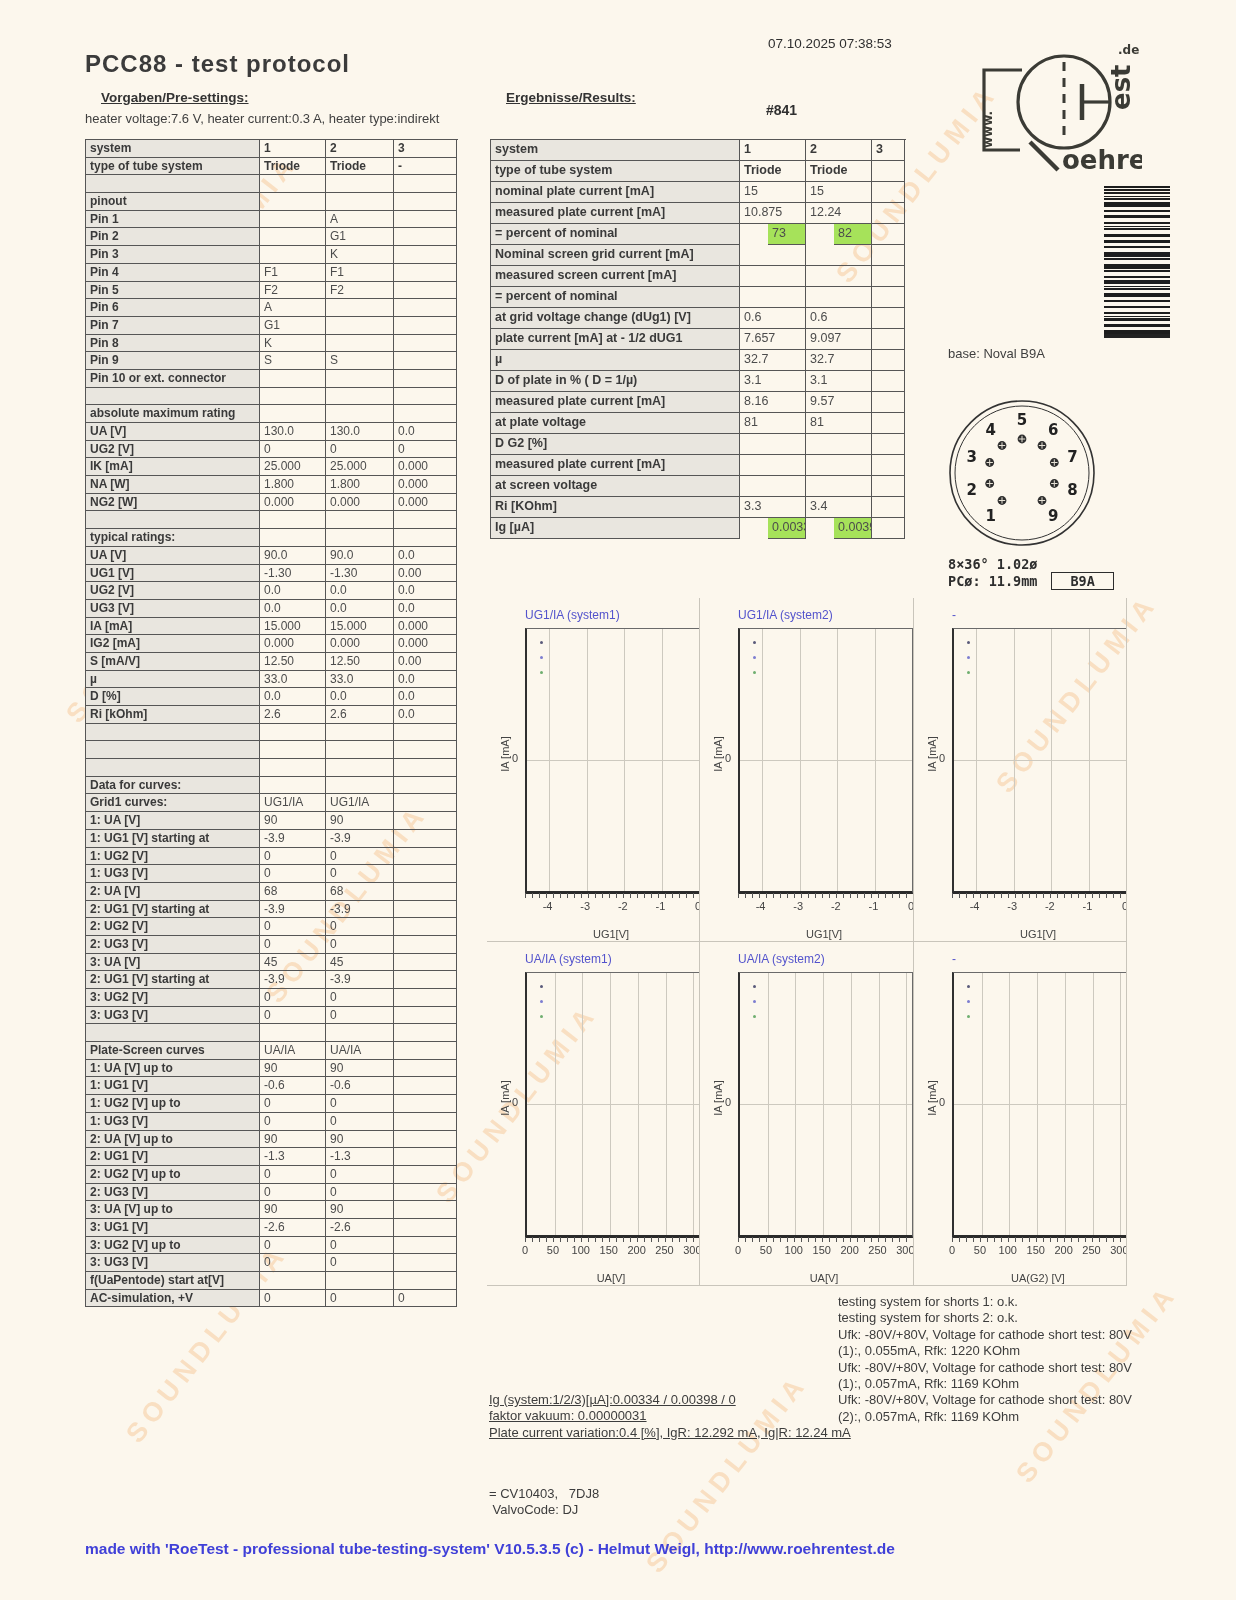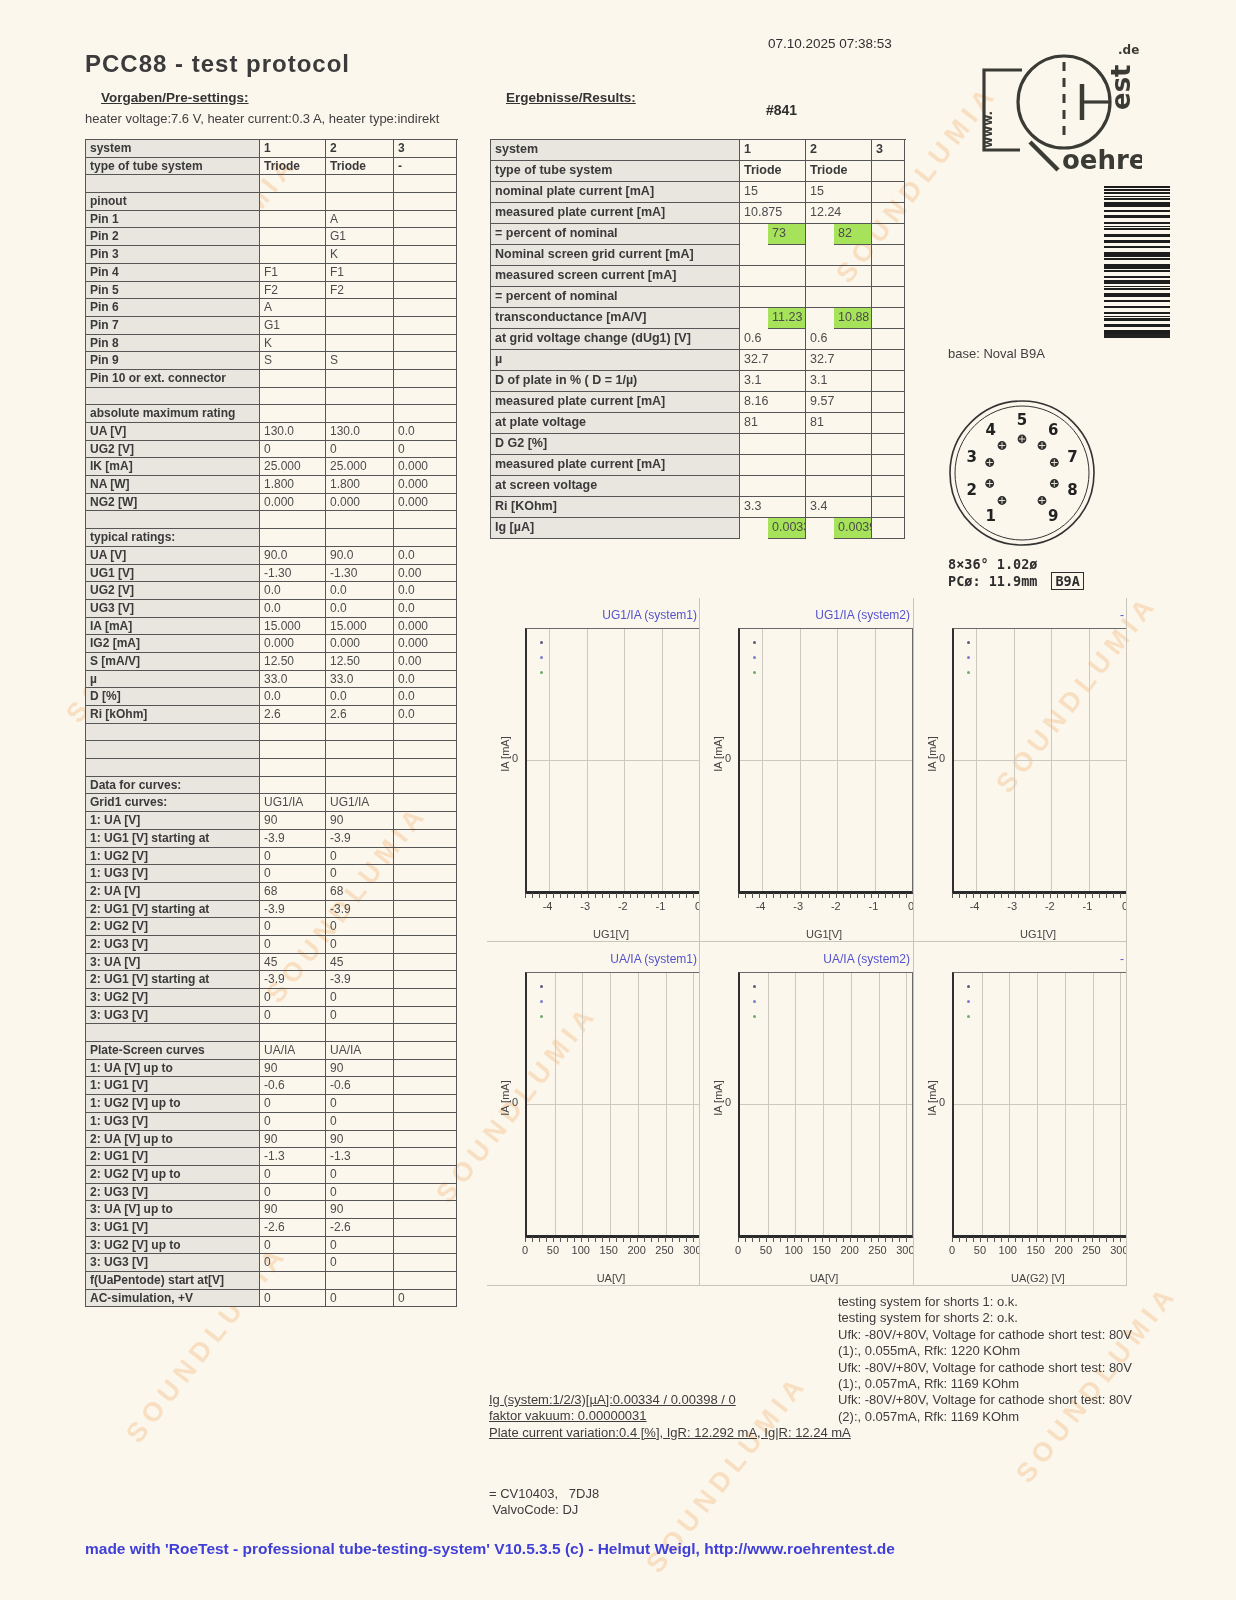--- a/index.html
+++ b/index.html
@@ -33,26 +33,26 @@
   .barcode{position:absolute;left:1104px;top:186px;width:66px;height:148px;
     background:
       repeating-linear-gradient(180deg,#1d1d1d 0 2px,rgba(0,0,0,0) 2px 6px),
       repeating-linear-gradient(180deg,#1d1d1d 0 1px,rgba(0,0,0,0) 1px 10px),
       repeating-linear-gradient(180deg,rgba(0,0,0,0) 0 3px,#1d1d1d 3px 5px,rgba(0,0,0,0) 5px 13px);
     border-bottom:4px solid #222;}
   .baselabel{position:absolute;left:948px;top:346px;font-size:13px;color:#3f3f3f;}
   .socket{position:absolute;left:945px;top:395px;width:155px;height:160px;}
   .dims{position:absolute;left:948px;top:556px;font-family:"DejaVu Sans Mono","Liberation Mono",monospace;
         font-weight:700;font-size:13.5px;color:#2d2d2d;line-height:17px;}
-  .b9a{border:1.5px solid #2d2d2d;padding:0 3px;margin-left:14px;}
+  .b9a{border:1.5px solid #2d2d2d;padding:0 18px;margin-left:14px;}
   
   .chartgrid{position:absolute;left:487px;top:598px;display:grid;
              grid-template-columns:213px 214px 213px;grid-auto-rows:344px;}
   .ccell{overflow:hidden;border-right:1px solid #c9c5bb;border-bottom:1px solid #c9c5bb;padding-top:10px;}
-  .ct{width:172px;margin-left:38px;text-align:right;color:#5353cc;font-size:12px;height:20px;}
+  .ct{width:172px;margin-left:38px;text-align:left;color:#5353cc;font-size:12px;height:20px;}
   .cbody{position:relative;margin-left:38px;height:304px;}
   .plot{position:absolute;left:0;top:0;width:172px;height:262px;background:transparent;
         border:1px solid #6a6a6a;border-left:2px solid #303030;border-bottom:3px solid #2a2a2a;}
   .vg{position:absolute;top:0;bottom:0;width:1px;background:#cdc9bf;}
   .zl{position:absolute;left:0;right:0;top:50%;height:1px;background:#cdc9bf;}
   .dot{position:absolute;width:3px;height:3px;border-radius:50%;left:13px;}
   .d1{top:12px;background:#5a5a7a;}.d2{top:27px;background:#7d7dd0;}.d3{top:42px;background:#6fae6f;}
   .ylab{position:absolute;left:-52px;top:120px;width:64px;text-align:center;
         transform:rotate(-90deg);font-size:11px;color:#444;}
   .yt{position:absolute;left:-13px;top:124px;font-size:11px;color:#444;}
@@ -609,29 +609,29 @@
         <div class="tc val"></div>
         <div class="tc val"></div>
       </div>
       <div class="trow">
         <div class="tc lab">= percent of nominal</div>
         <div class="tc val"></div>
         <div class="tc val"></div>
         <div class="tc val"></div>
       </div>
       <div class="trow">
-        <div class="tc lab">transconductance [mA/V]</div>
-        <div class="tc val hl">11.23</div>
-        <div class="tc val hl">10.88</div>
-        <div class="tc val"></div>
-      </div>
-      <div class="trow">
         <div class="tc lab">at grid voltage change (dUg1) [V]</div>
         <div class="tc val">0.6</div>
         <div class="tc val">0.6</div>
+        <div class="tc val"></div>
+      </div>
+      <div class="trow">
+        <div class="tc lab">plate current [mA] at - 1/2 dUG1</div>
+        <div class="tc val">7.657</div>
+        <div class="tc val">9.097</div>
         <div class="tc val"></div>
       </div>
       <div class="trow">
         <div class="tc lab">µ</div>
         <div class="tc val">32.7</div>
         <div class="tc val">32.7</div>
         <div class="tc val"></div>
       </div>
       <div class="trow">
         <div class="tc lab">D of plate in % ( D = 1/µ)</div>

